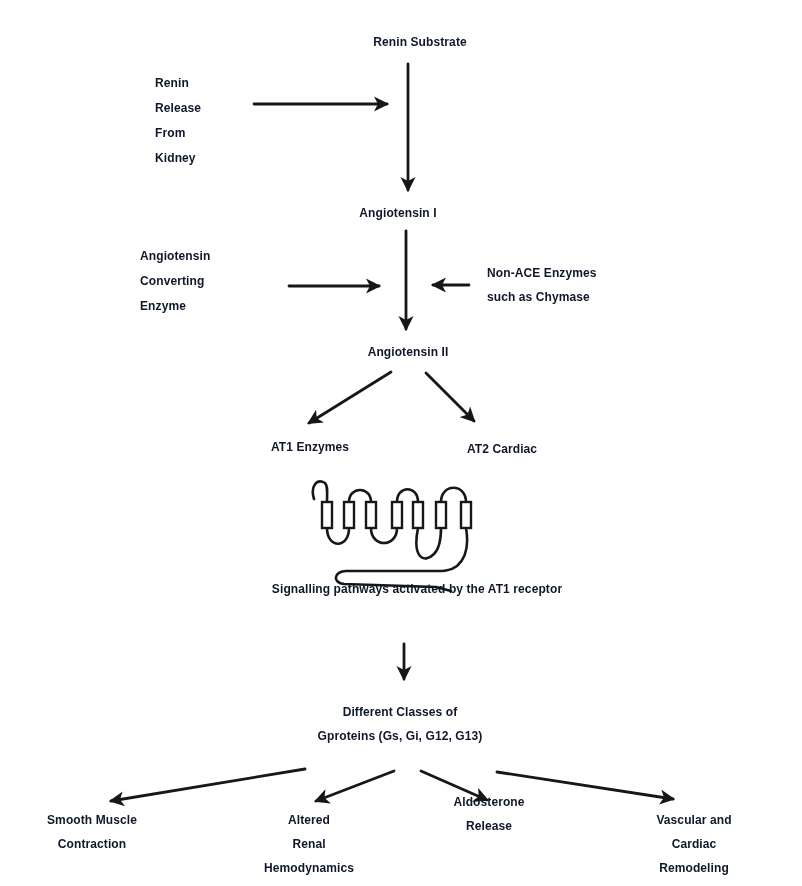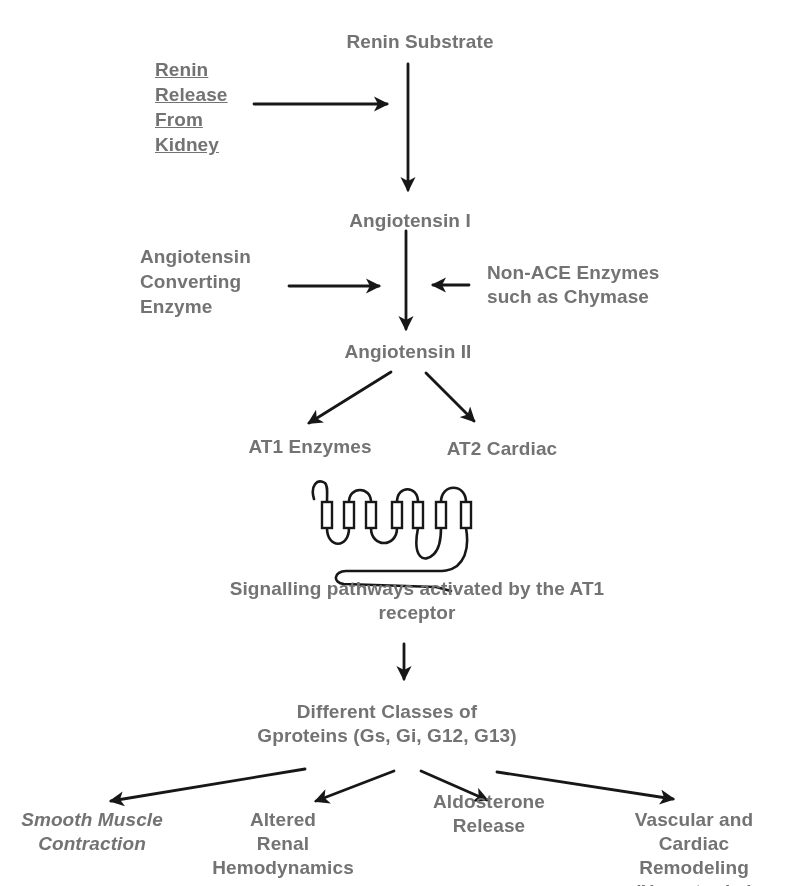--- a/index.html
+++ b/index.html
@@ -11,23 +11,23 @@
     overflow: hidden;
     font-family: "Liberation Sans", sans-serif;
   }
   #edges {
     position: absolute;
     left: 0; top: 0;
   }
   .lbl {
     position: absolute;
     font-weight: bold;
-    font-size: 19px;
+    font-size: 12px;
     line-height: 24px;
-    color: #737373;
+    color: #0f172a;
     white-space: pre-line;
     letter-spacing: 0.1px;
   }
   .center {
     transform: translateX(-50%);
     text-align: center;
   }
   .edge {
     stroke: #171717;
     stroke-width: 2.8;
@@ -102,49 +102,49 @@
       <rect class="tm-box" x="366" y="502" width="10" height="26"></rect>
       <rect class="tm-box" x="392" y="502" width="10" height="26"></rect>
       <rect class="tm-box" x="413" y="502" width="10" height="26"></rect>
       <rect class="tm-box" x="436" y="502" width="10" height="26"></rect>
       <rect class="tm-box" x="461" y="502" width="10" height="26"></rect>
     </g>
   </svg>
 
   <div class="lbl center" style="left:420px; top:30px;">Renin Substrate</div>
 
-  <div class="lbl" style="left:155px; top:57px; line-height:25px;text-decoration:underline;">Renin
+  <div class="lbl" style="left:155px; top:71px; line-height:25px;">Renin
 Release
 From
 Kidney</div>
 
-  <div class="lbl center" style="left:410px; top:201px;margin-top:8px;">Angiotensin I</div>
+  <div class="lbl center" style="left:398px; top:201px;">Angiotensin I</div>
 
   <div class="lbl" style="left:140px; top:244px; line-height:25px;">Angiotensin
 Converting
 Enzyme</div>
 
   <div class="lbl center" style="left:408px; top:340px;">Angiotensin II</div>
 
   <div class="lbl" style="left:487px; top:261px;">Non-ACE Enzymes
 such as Chymase</div>
 
   <div class="lbl center" style="left:310px; top:435px;">AT1 Enzymes</div>
 
   <div class="lbl center" style="left:502px; top:437px;">AT2 Cardiac</div>
 
   <div class="lbl center" style="left:417px; top:577px;">Signalling pathways activated by the AT1 receptor</div>
 
-  <div class="lbl center" style="left:387px; top:700px;">Different Classes of
+  <div class="lbl center" style="left:400px; top:700px;">Different Classes of
 Gproteins (Gs, Gi, G12, G13)</div>
 
-  <div class="lbl center" style="left:92px; top:808px;font-style:italic;">Smooth Muscle
+  <div class="lbl center" style="left:92px; top:808px;">Smooth Muscle
 Contraction</div>
 
-  <div class="lbl center" style="left:283px; top:808px;">Altered
+  <div class="lbl center" style="left:309px; top:808px;">Altered
 Renal
 Hemodynamics</div>
 
   <div class="lbl center" style="left:489px; top:790px;">Aldosterone
 Release</div>
 
   <div class="lbl center" style="left:694px; top:808px;">Vascular and
 Cardiac Remodeling
 (Hypertophy)</div>
 

